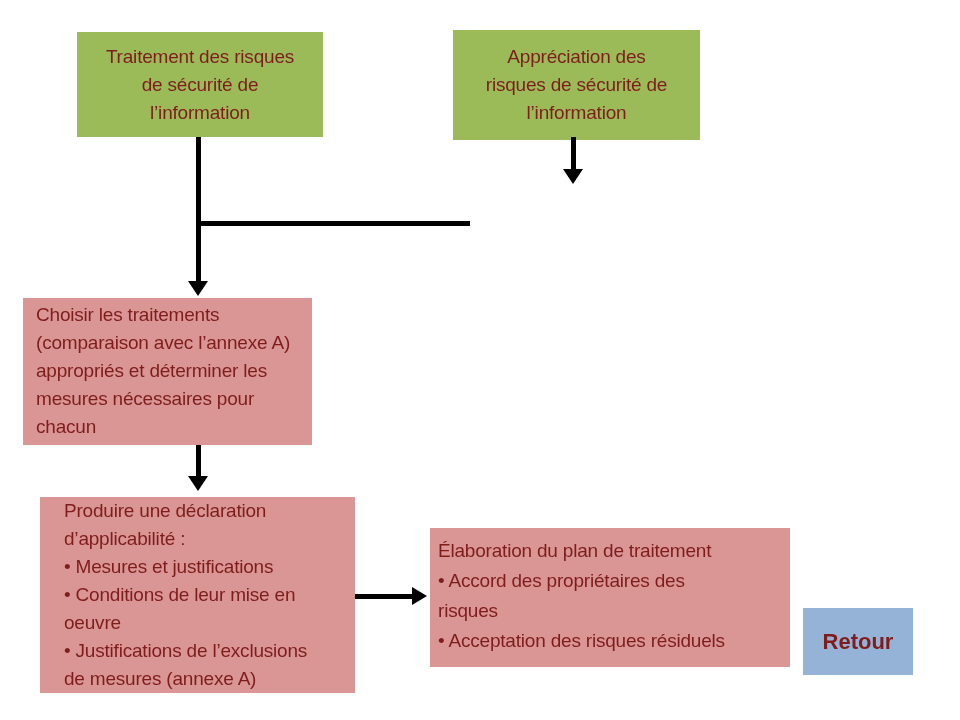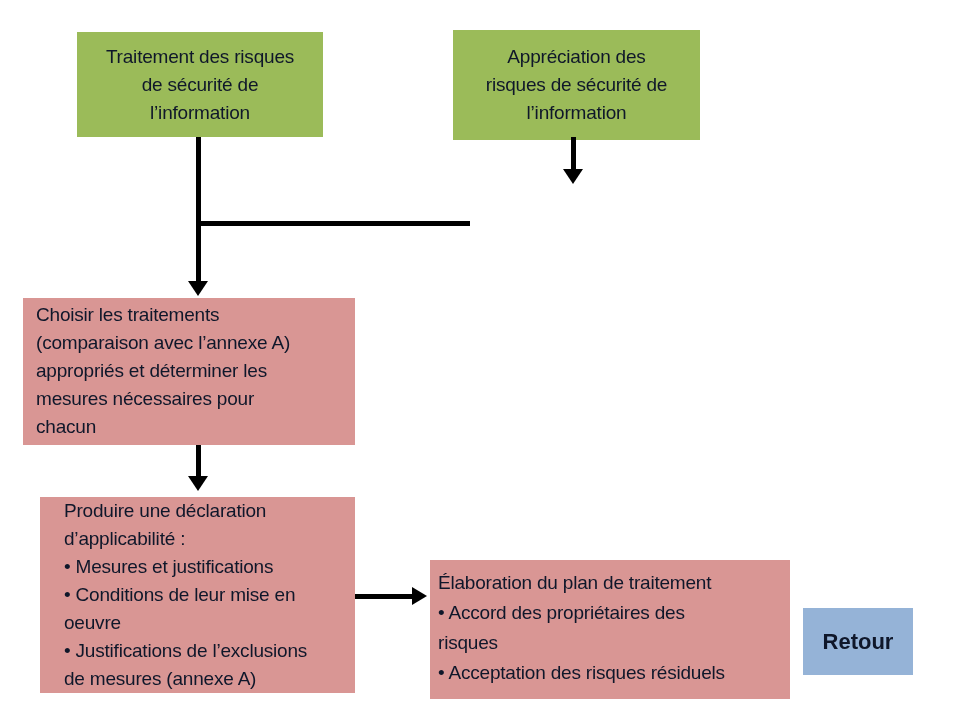--- a/index.html
+++ b/index.html
@@ -12,21 +12,21 @@
     position: relative;
     width: 960px;
     height: 720px;
     background: #ffffff;
     overflow: hidden;
   }
   .box {
     position: absolute;
     box-sizing: border-box;
     white-space: pre-line;
-    color: #0f172a;
+    color: #7f1d1d;
     font-size: 19px;
     line-height: 28px;
     letter-spacing: -0.2px;
   }
   .box.center {
     display: flex;
     align-items: center;
     justify-content: center;
     text-align: center;
   }
@@ -65,35 +65,35 @@
 
   <div class="box center" style="left: 77px; top: 32px; width: 246px; height: 105px; background-color: rgb(155, 187, 89);">Traitement des risques
 de sécurité de
 l’information</div>
 
   <div class="box center" style="left: 453px; top: 30px; width: 247px; height: 110px; background-color: rgb(155, 187, 89);">Appréciation des
 risques de sécurité de
 l’information</div>
 
 
-  <div class="box leftalign" style="left: 23px; top: 298px; width: 332px; height: 147px; padding: 3px 8px 4px 13px; background-color: rgb(217, 150, 148);">Choisir les traitements
+  <div class="box leftalign" style="left: 23px; top: 298px; width: 289px; height: 147px; padding: 3px 8px 4px 13px; background-color: rgb(217, 150, 148);">Choisir les traitements
 (comparaison avec l’annexe A)
 appropriés et déterminer les
 mesures nécessaires pour
 chacun</div>
 
   <div class="box leftalign" style="left: 40px; top: 497px; width: 315px; height: 196px; padding: 0px 4px 0px 24px; background-color: rgb(217, 150, 148);">Produire une déclaration
 d’applicabilité :
 • Mesures et justifications
 • Conditions de leur mise en
 oeuvre
 • Justifications de l’exclusions
 de mesures (annexe A)</div>
 
-  <div class="box leftalign" style="left: 430px; top: 528px; width: 360px; height: 139px; padding: 8px 4px 0px 8px; line-height: 30px; background-color: rgb(217, 150, 148); margin-top: 32px;">Élaboration du plan de traitement
+  <div class="box leftalign" style="left: 430px; top: 528px; width: 360px; height: 139px; padding: 8px 4px 0px 8px; line-height: 30px; background-color: rgb(217, 150, 148);">Élaboration du plan de traitement
 • Accord des propriétaires des
 risques
 • Acceptation des risques résiduels</div>
 
   <div class="box center retour" style="left: 803px; top: 608px; width: 110px; height: 67px; background-color: rgb(149, 179, 215); font-weight: bold;">Retour</div>
 
   <div class="line" style="left:196px; top:137px; width:5px; height:146px;"></div>
   <div class="arrowhead down" style="left:188px; top:281px;"></div>
 
   <div class="line" style="left:196px; top:221px; width:274px; height:5px;"></div>

